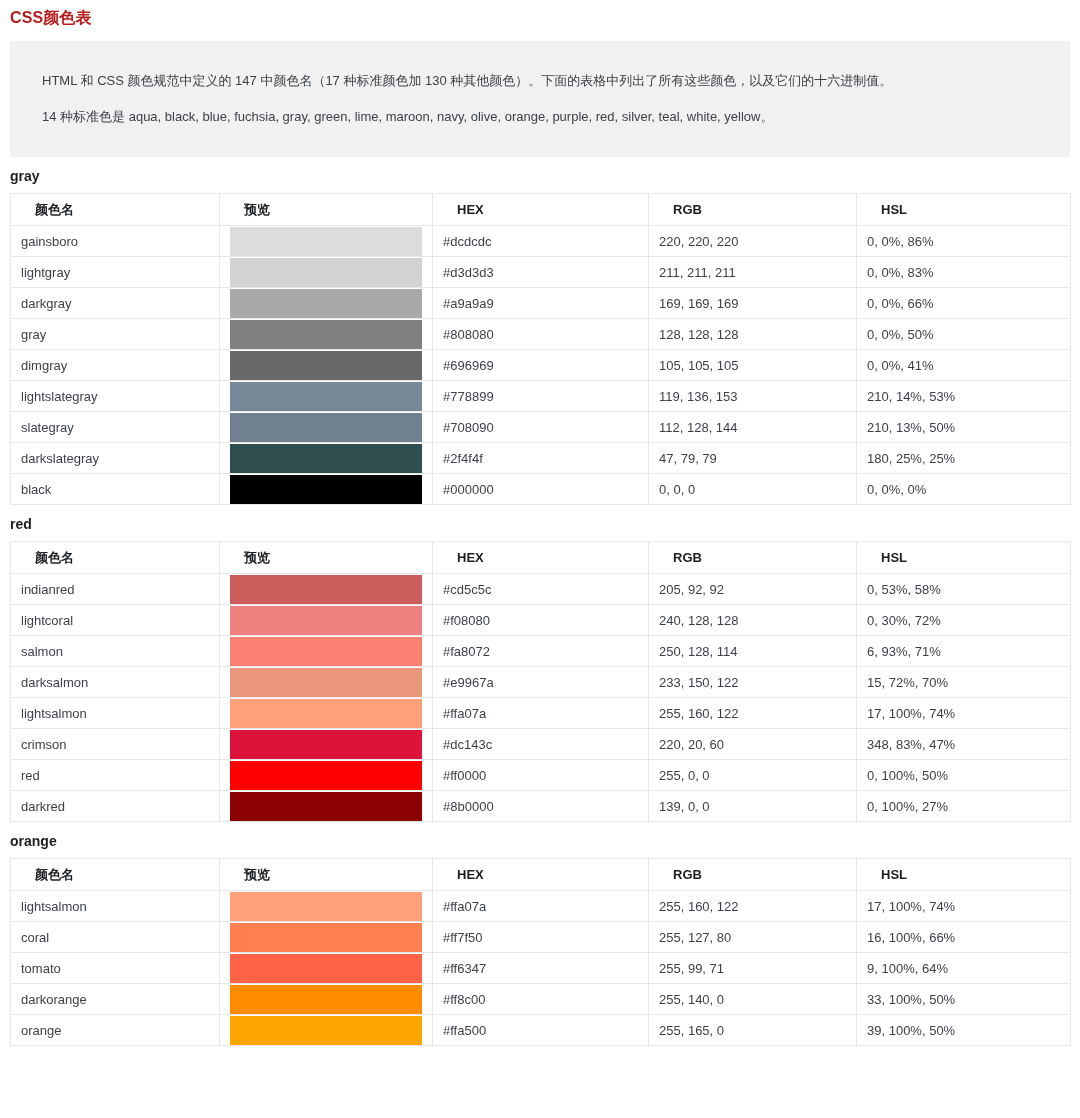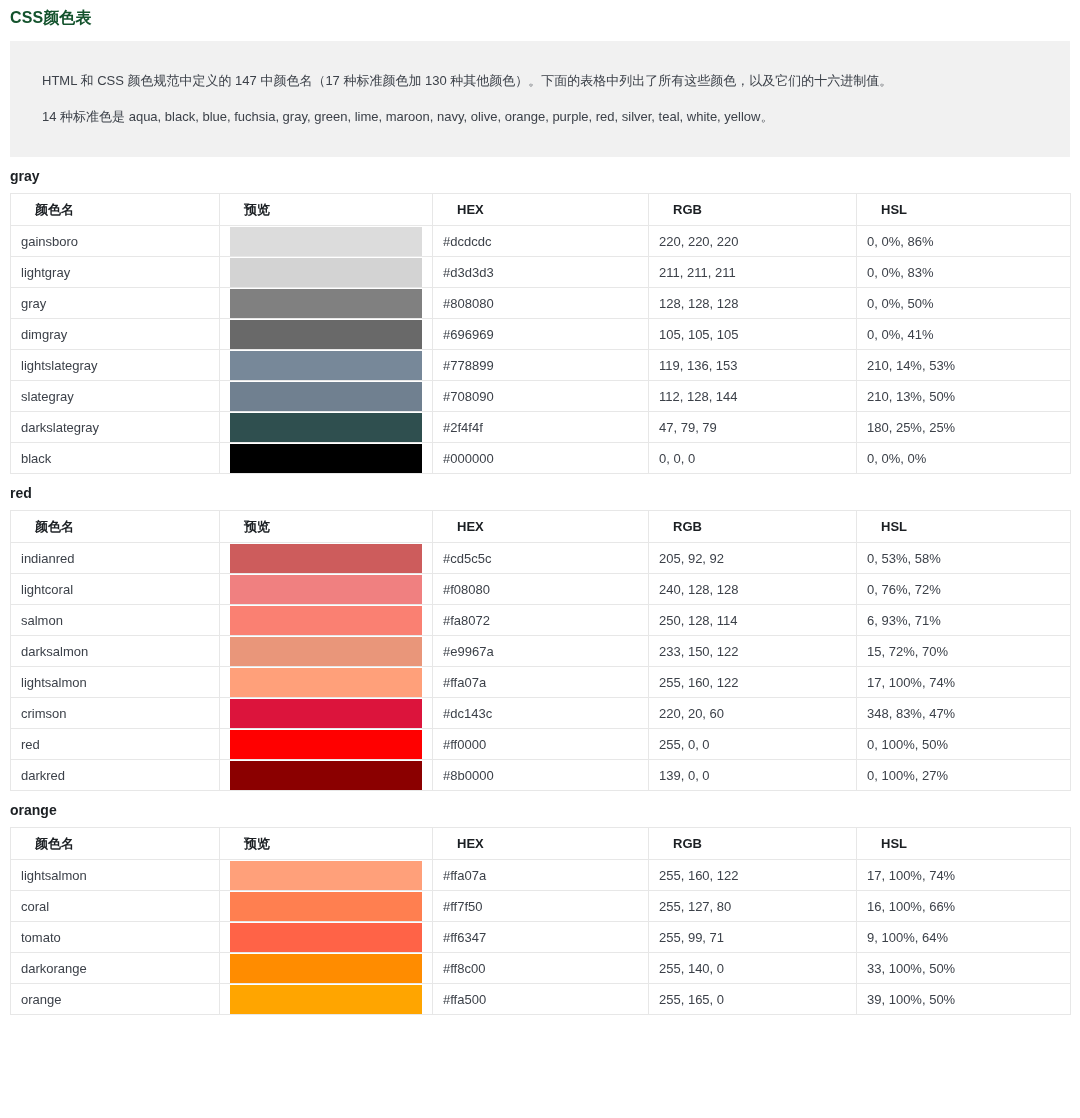--- a/index.html
+++ b/index.html
@@ -19,21 +19,21 @@
   .page {
     width: 1080px;
     padding: 0;
     box-sizing: border-box;
   }
 
   
   .page-title {
     font-size: 16px;
     font-weight: bold;
-    color: #14532d;
+    color: #b91c1c;
     margin: 0;
     padding: 7px 0 0 10px;
     line-height: 22px;
     letter-spacing: 0.1px;
   }
 
   
   .intro-box {
     margin: 12px 10px 0 10px;
     background: #f1f1f1;
@@ -154,20 +154,29 @@
               <td>0, 0%, 86%</td>
             </tr>
             <tr>
               <td>lightgray</td>
               <td class="swatch-cell">
                 <span class="swatch" style="background: rgb(211, 211, 211);"></span>
               </td>
               <td>#d3d3d3</td>
               <td>211, 211, 211</td>
               <td>0, 0%, 83%</td>
+            </tr>
+            <tr>
+              <td>darkgray</td>
+              <td class="swatch-cell">
+                <span class="swatch" style="background: rgb(169, 169, 169);"></span>
+              </td>
+              <td>#a9a9a9</td>
+              <td>169, 169, 169</td>
+              <td>0, 0%, 66%</td>
             </tr>
             <tr>
               <td>gray</td>
               <td class="swatch-cell">
                 <span class="swatch" style="background: rgb(128, 128, 128);"></span>
               </td>
               <td>#808080</td>
               <td>128, 128, 128</td>
               <td>0, 0%, 50%</td>
             </tr>
@@ -248,21 +257,21 @@
               <td>205, 92, 92</td>
               <td>0, 53%, 58%</td>
             </tr>
             <tr>
               <td>lightcoral</td>
               <td class="swatch-cell">
                 <span class="swatch" style="background: rgb(240, 128, 128);"></span>
               </td>
               <td>#f08080</td>
               <td>240, 128, 128</td>
-              <td>0, 76%, 72%</td>
+              <td>0, 30%, 72%</td>
             </tr>
             <tr>
               <td>salmon</td>
               <td class="swatch-cell">
                 <span class="swatch" style="background: rgb(250, 128, 114);"></span>
               </td>
               <td>#fa8072</td>
               <td>250, 128, 114</td>
               <td>6, 93%, 71%</td>
             </tr>

